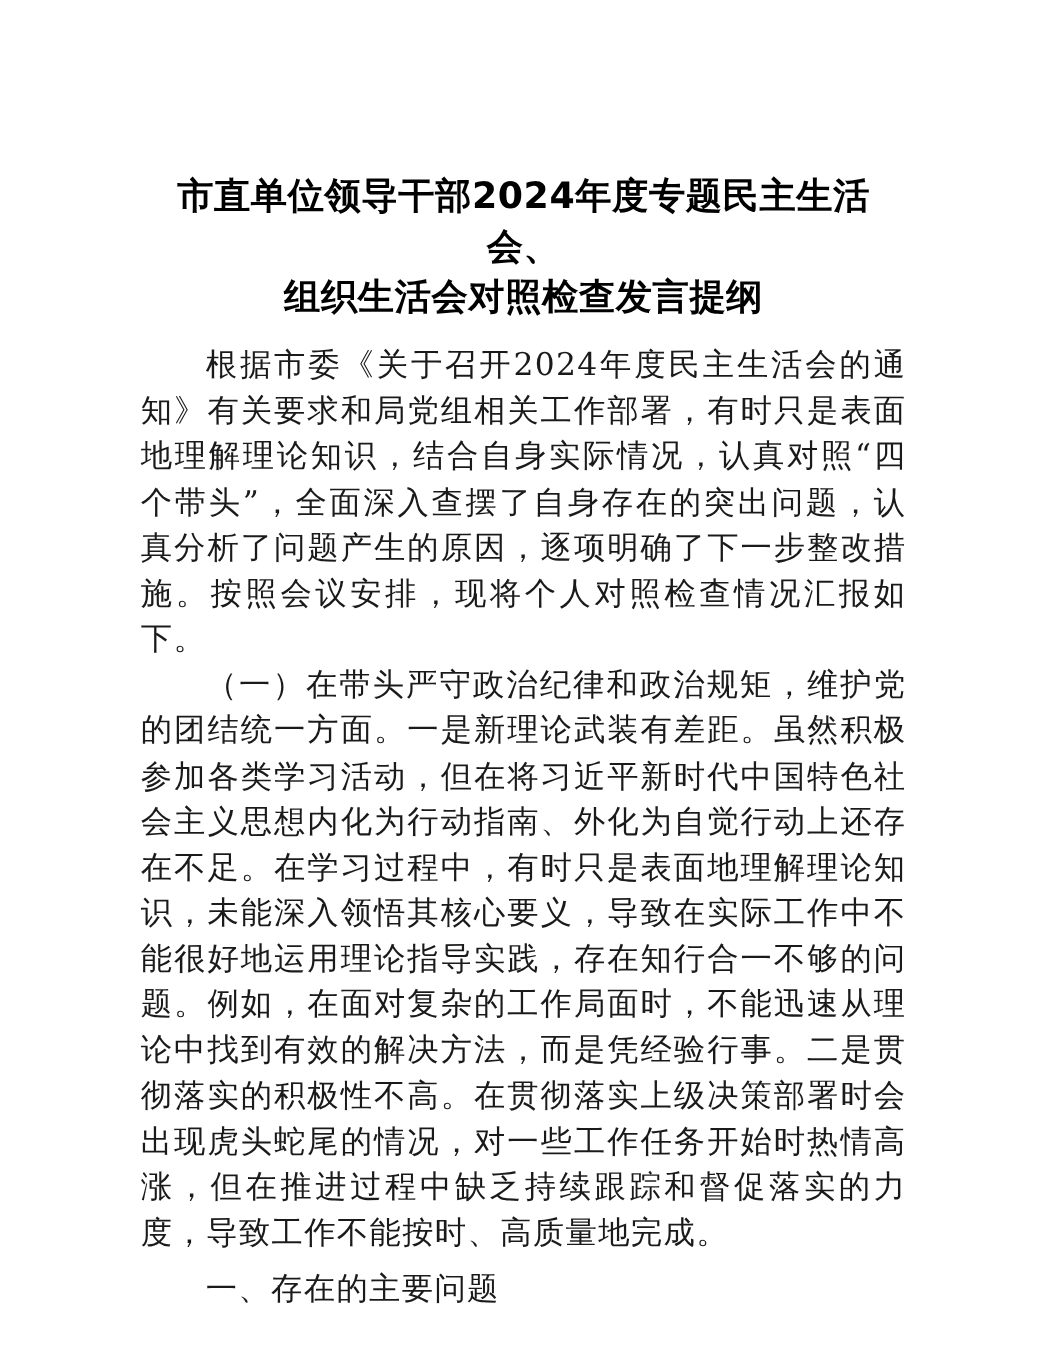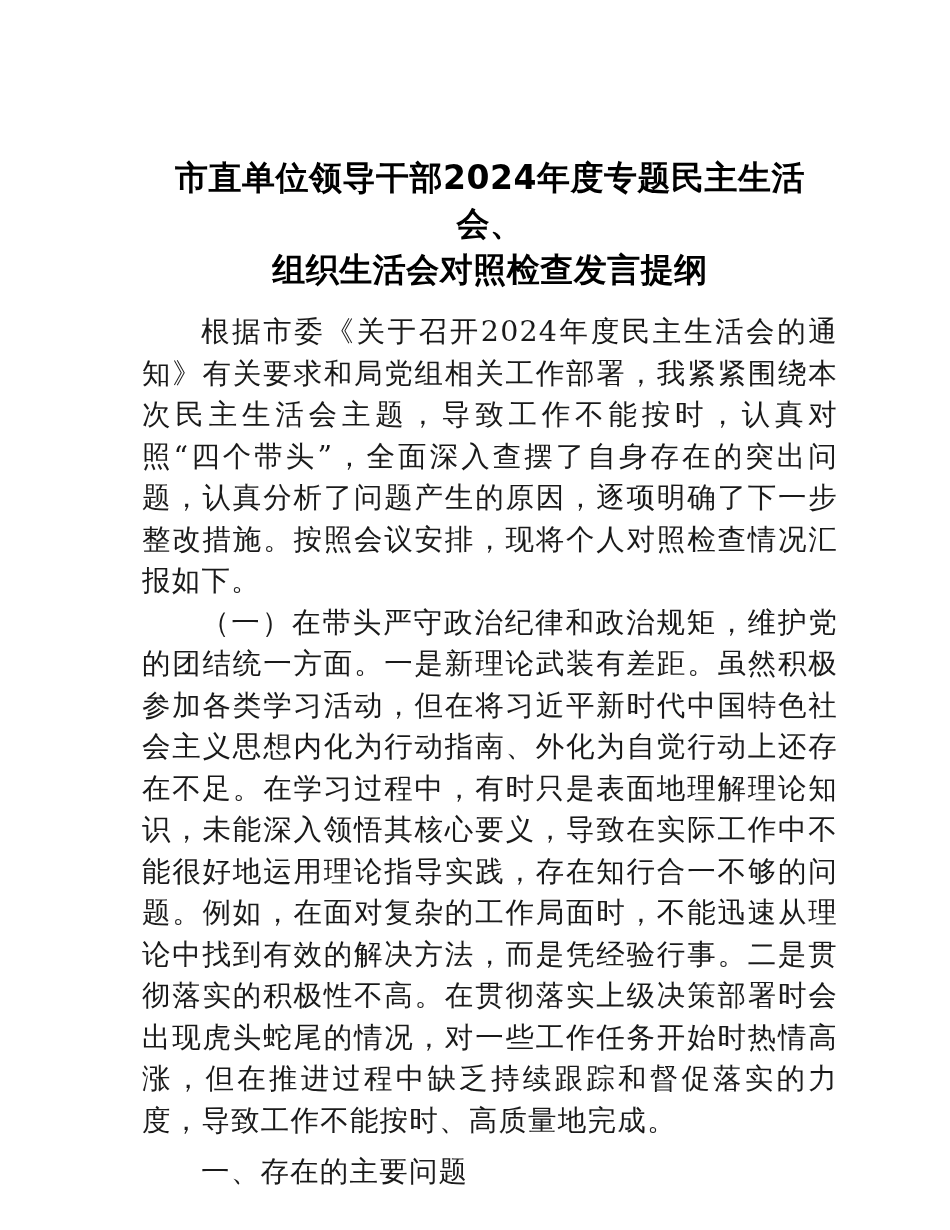--- a/index.html
+++ b/index.html
@@ -12,21 +12,21 @@
     position: relative;
     width: 950px;
     height: 1230px;
     background: #ffffff;
     overflow: hidden;
     box-sizing: border-box;
   }
 
   .doc-body {
     position: absolute;
-    left: 142px;
+    left: 128px;
     top: 155px;
     width: 696px;
   }
 
   .doc-title {
     font-family: "DejaVu Sans", "Liberation Sans", sans-serif;
     font-weight: 700;
     font-size: 33px;
     line-height: 46px;
     color: #000000;
@@ -61,20 +61,20 @@
 </style>
 </head>
 <body>
 
 <div class="page">
   <div class="doc-body">
 
     <h1 class="doc-title">市直单位领导干部2024年度专题民主生活会、
 组织生活会对照检查发言提纲</h1>
 
-    <p class="para">根据市委《关于召开2024年度民主生活会的通知》有关要求和局党组相关工作部署，我紧紧围绕本次民主生活会主题，导致工作不能按时，认真对照“四个带头”，全面深入查摆了自身存在的突出问题，认真分析了问题产生的原因，逐项明确了下一步整改措施。按照会议安排，现将个人对照检查情况汇报如下。</p>
+    <p class="para">根据市委《关于召开2024年度民主生活会的通知》有关要求和局党组相关工作部署，有时只是表面地理解理论知识，结合自身实际情况，认真对照“四个带头”，全面深入查摆了自身存在的突出问题，认真分析了问题产生的原因，逐项明确了下一步整改措施。按照会议安排，现将个人对照检查情况汇报如下。</p>
 
     <p class="para">（一）在带头严守政治纪律和政治规矩，维护党的团结统一方面。一是新理论武装有差距。虽然积极参加各类学习活动，但在将习近平新时代中国特色社会主义思想内化为行动指南、外化为自觉行动上还存在不足。在学习过程中，有时只是表面地理解理论知识，未能深入领悟其核心要义，导致在实际工作中不能很好地运用理论指导实践，存在知行合一不够的问题。例如，在面对复杂的工作局面时，不能迅速从理论中找到有效的解决方法，而是凭经验行事。二是贯彻落实的积极性不高。在贯彻落实上级决策部署时会出现虎头蛇尾的情况，对一些工作任务开始时热情高涨，但在推进过程中缺乏持续跟踪和督促落实的力度，导致工作不能按时、高质量地完成。</p>
 
     <p class="para heading-para">一、存在的主要问题</p>
 
   </div>
 </div>
 
 </body></html>

